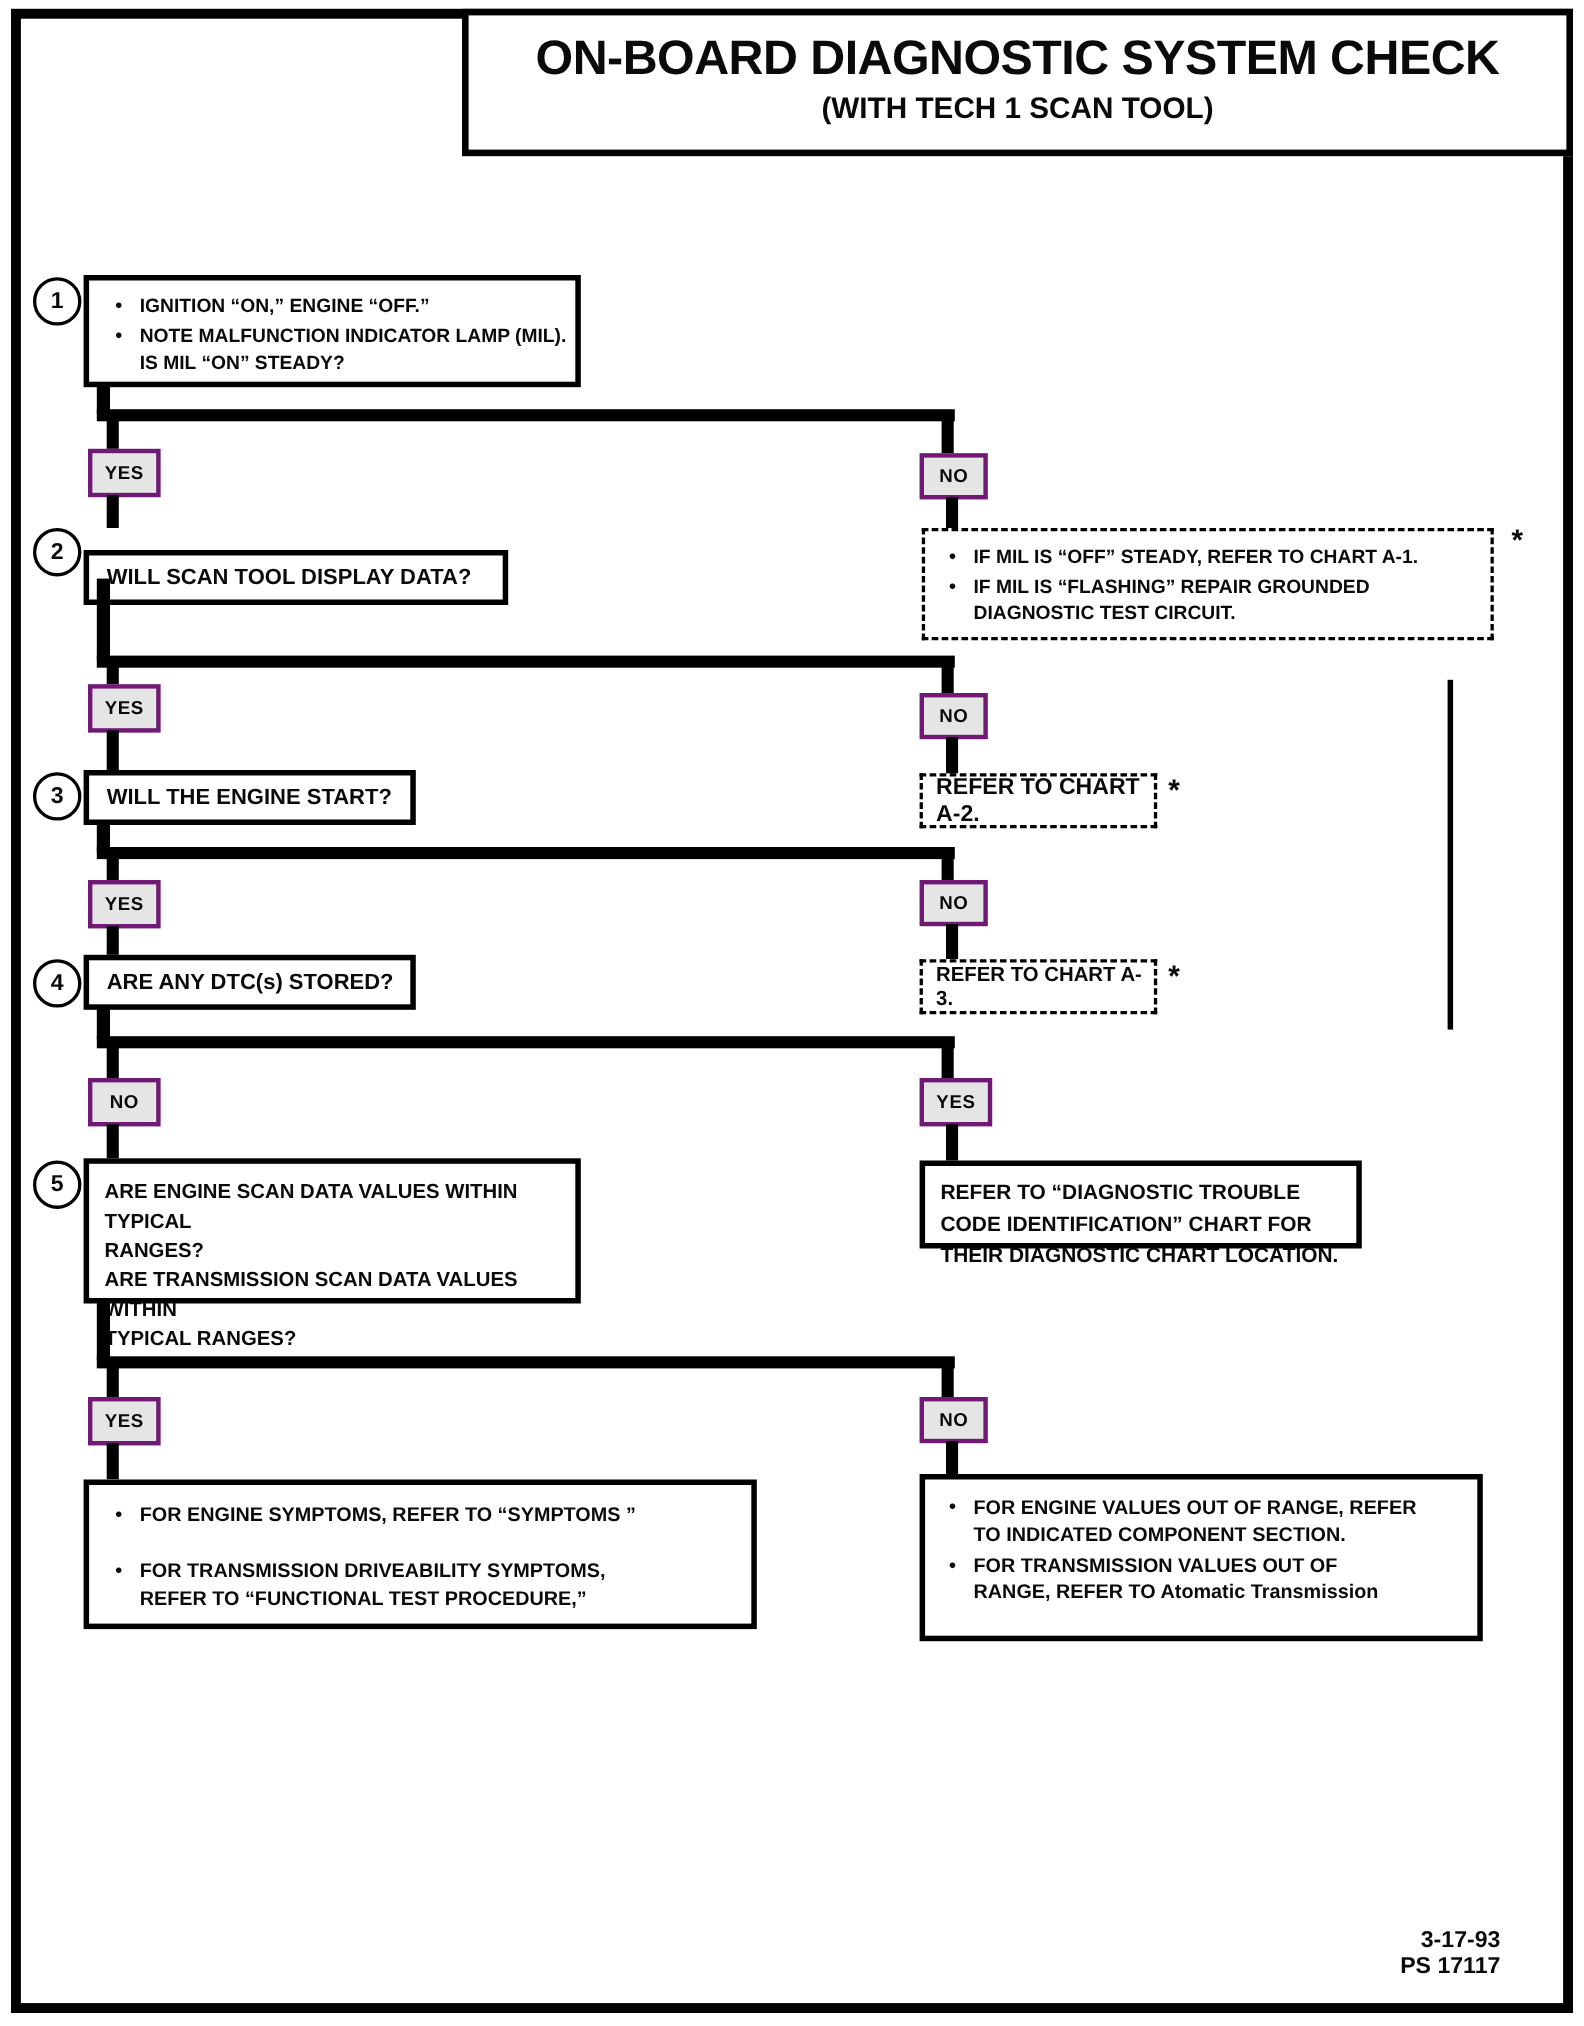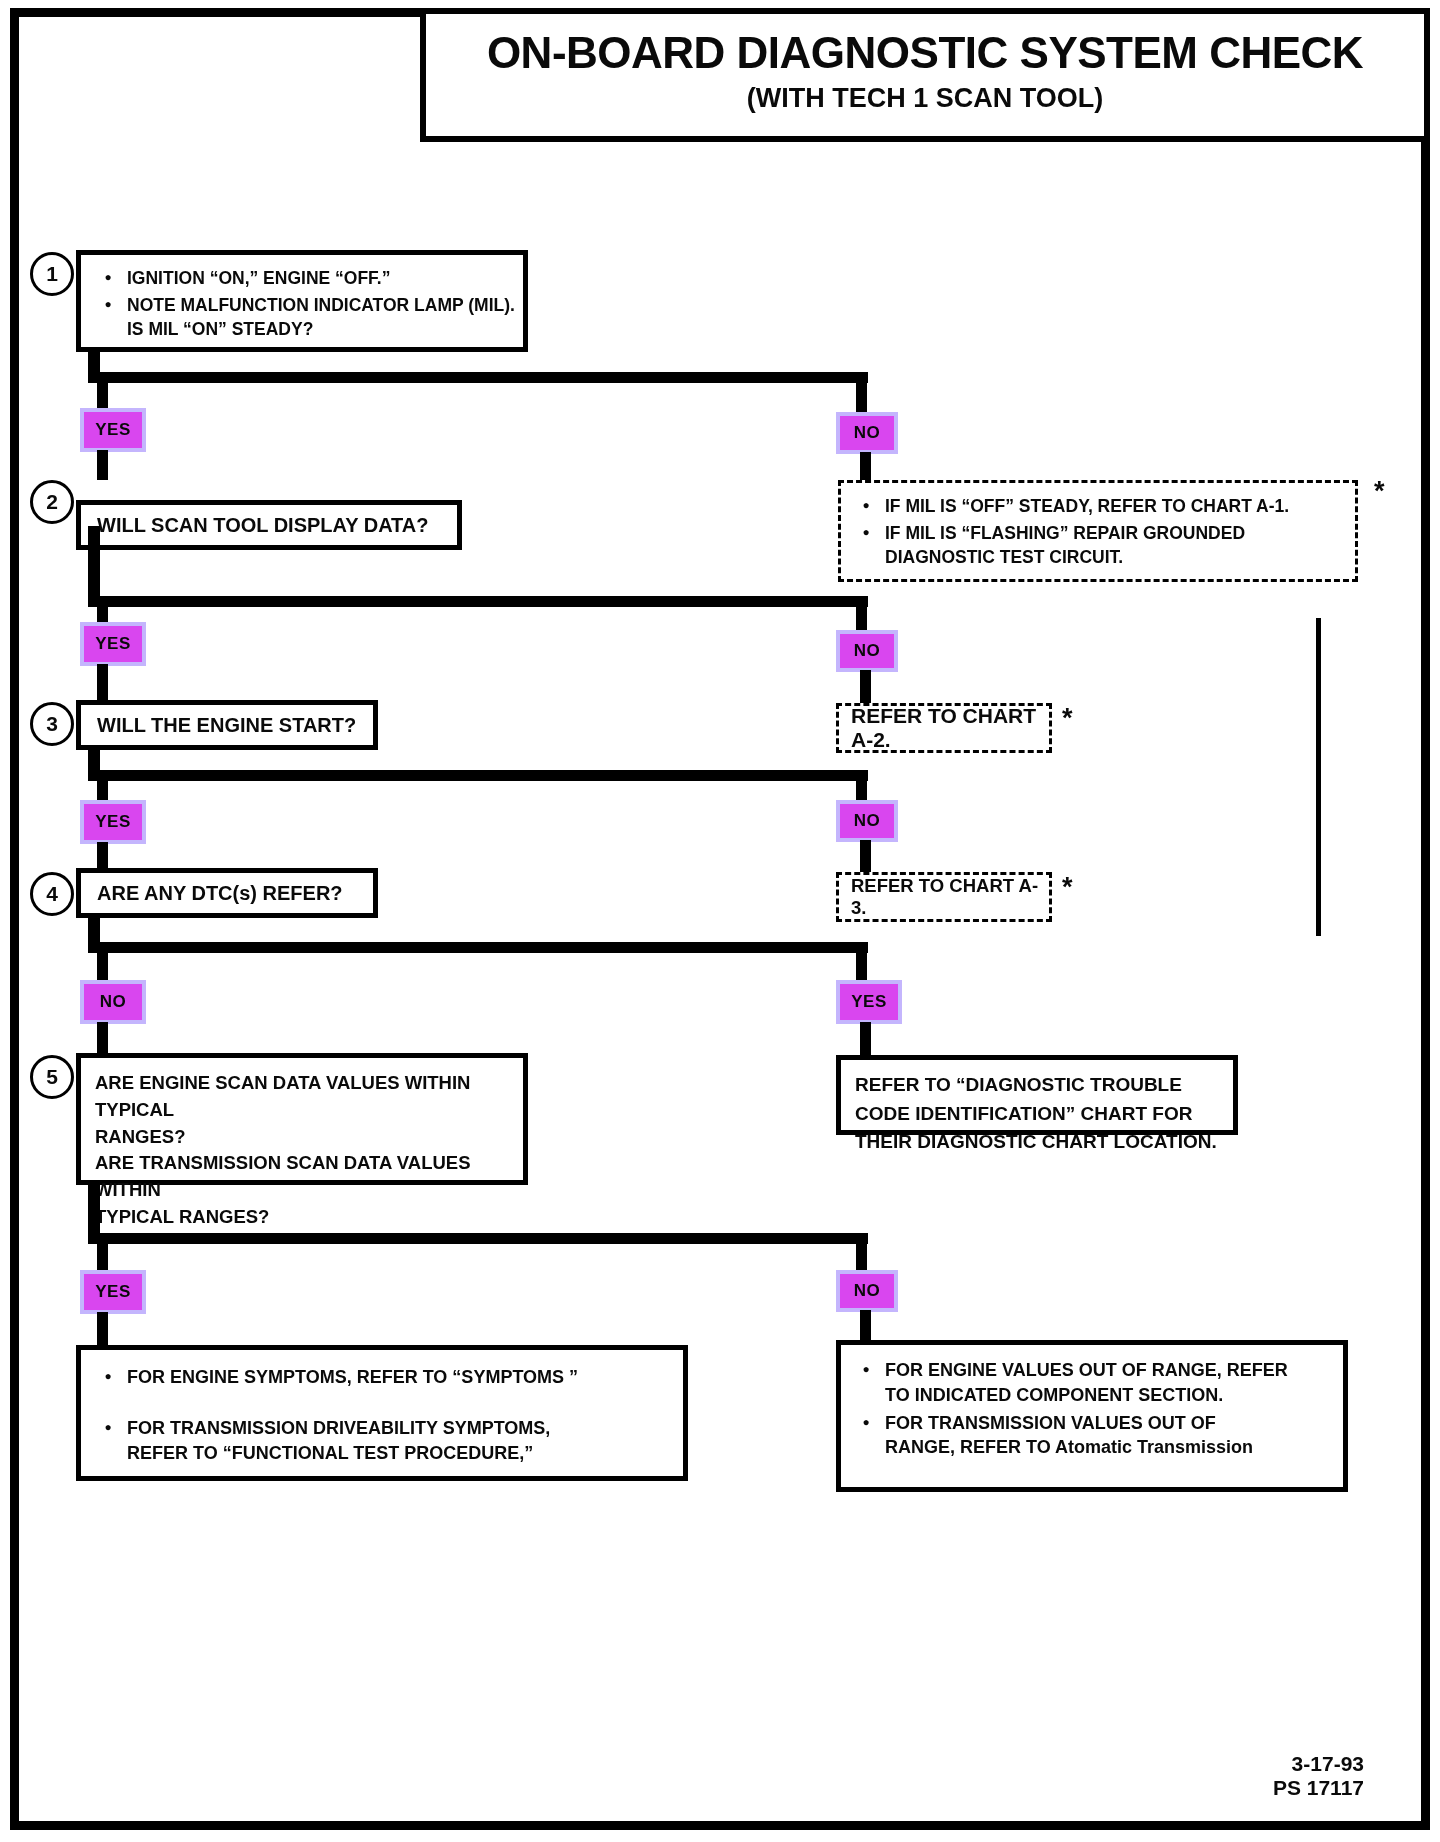--- a/index.html
+++ b/index.html
@@ -2,21 +2,21 @@
 <html><head>
 <meta charset="utf-8">
 <style>
   html,body{margin:0;padding:0;background:#fff;}
   body{width:1440px;height:1842px;font-family:"Liberation Sans",sans-serif;color:#0a0a0a;}
   #page{position:relative;width:1440px;height:1842px;background:#fff;overflow:hidden;}
   .abs{position:absolute;box-sizing:border-box;}
   .ln{position:absolute;background:#000;}
   .qbox{position:absolute;box-sizing:border-box;border:5px solid #000;background:#fff;font-weight:bold;}
   .dbox{position:absolute;box-sizing:border-box;border:3px dashed #000;background:#fff;font-weight:bold;}
-  .ynbox{position:absolute;box-sizing:border-box;border:4px solid #c4b5fd;background:#d946ef;
+  .ynbox{position:absolute;box-sizing:border-box;border:4px solid #701a75;background:#e5e5e5;
          display:flex;align-items:center;justify-content:center;
          font-weight:bold;font-size:17px;letter-spacing:.5px;}
   .circle{position:absolute;box-sizing:border-box;width:44px;height:44px;border:3px solid #000;border-radius:50%;
           background:#fff;display:flex;align-items:center;justify-content:center;font-weight:bold;font-size:21px;}
   .bullets{display:flex;flex-direction:column;}
   .brow{display:flex;align-items:flex-start;}
   .bdot{width:38px;min-width:38px;text-align:center;font-size:12px;line-height:1.9;}
   .btxt{white-space:pre-line;font-weight:bold;line-height:1.38;}
   .qtext{white-space:pre-line;font-weight:bold;}
   .ast{position:absolute;font-weight:bold;font-size:27px;}
@@ -178,21 +178,21 @@
   <div id="n3" class="ynbox">
       <span>NO</span>
     </div>
   <div id="s6" class="ln"></div>
   <div id="sn3" class="ln"></div>
 
   <div id="c4" class="circle">
     <span>4</span>
   </div>
   <div id="b4" class="qbox">
-    <span class="qtext">ARE ANY DTC(s) REFER?</span>
+    <span class="qtext">ARE ANY DTC(s) STORED?</span>
   </div>
   <div id="a3" class="dbox">
     <span class="qtext">REFER TO CHART A-3.</span>
   </div>
   <div id="ast3" class="ast">*</div>
 
   <div id="s7" class="ln"></div>
   <div id="h4" class="ln"></div>
   <div id="dl4" class="ln"></div>
   <div id="dr4" class="ln"></div>

